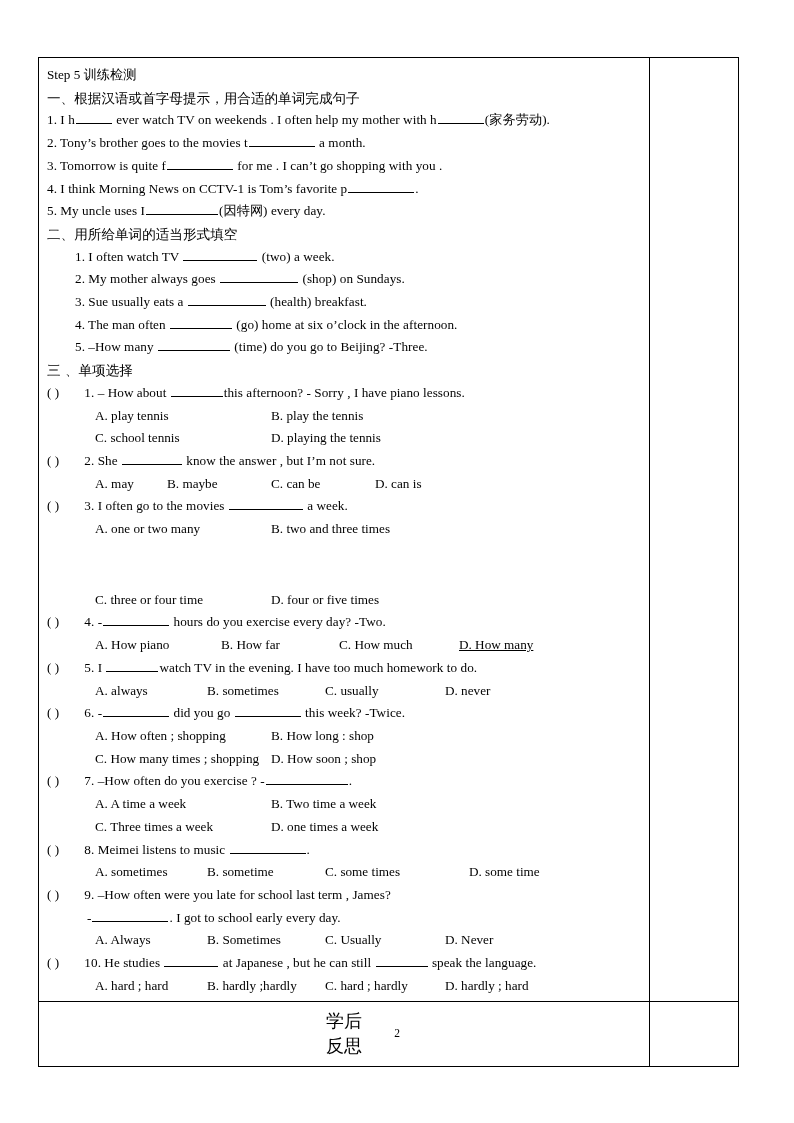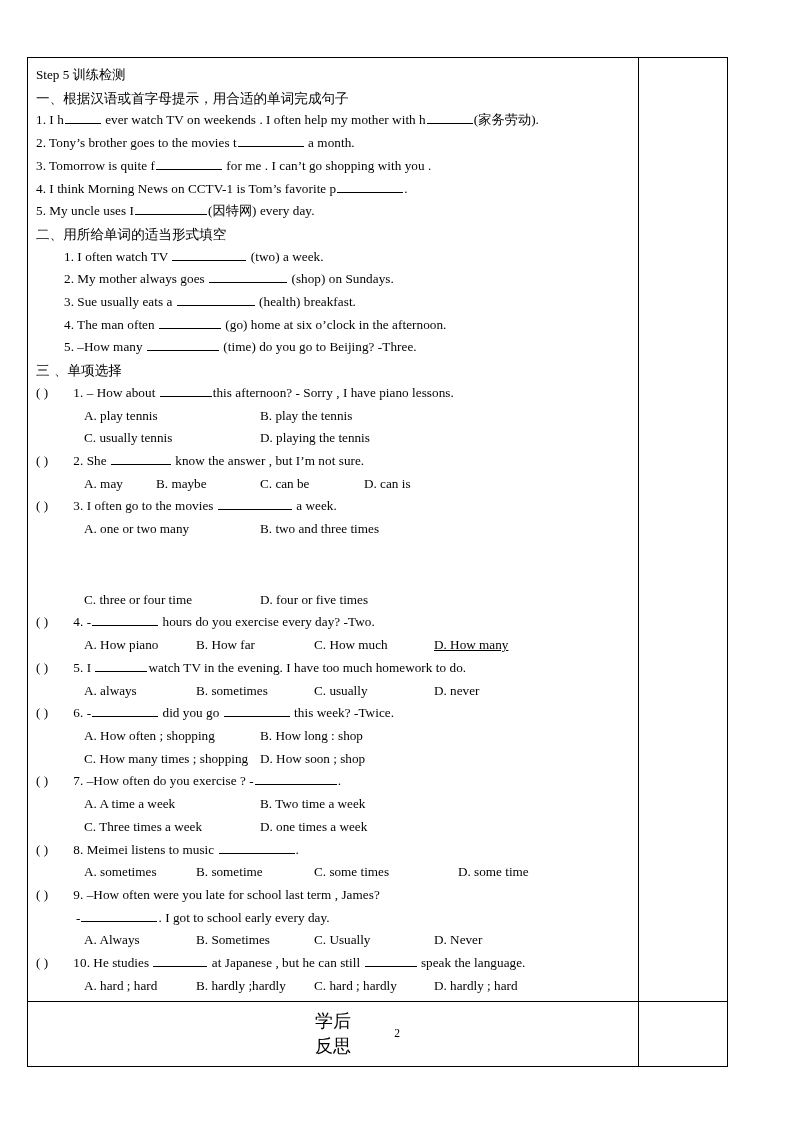--- a/index.html
+++ b/index.html
@@ -19,21 +19,21 @@
   .page {
     position: absolute;
     left: 0; top: 0;
     width: 794px;
     height: 1123px;
   }
 
   
   .worksheet-table {
     position: absolute;
-    left: 27px;
+    left: 38px;
     top: 57px;
     width: 698px;
     border-collapse: collapse;
     table-layout: fixed;
   }
   .worksheet-table td {
     border: 1px solid #000000;
     vertical-align: top;
     padding: 0;
   }
@@ -138,28 +138,28 @@
               <div class="line">5. My uncle uses I<span class="blank" style="width: 72px;"></span>(因特网) every day.</div>
               <div class="sec-head">二、用所给单词的适当形式填空</div>
               <div class="line indent-1">1. I often watch TV <span class="blank" style="width: 74px;"></span> (two) a week.</div>
               <div class="line indent-1">2. My mother always goes <span class="blank" style="width: 78px;"></span> (shop) on Sundays.</div>
               <div class="line indent-1">3. Sue usually eats a <span class="blank" style="width: 78px;"></span> (health) breakfast.</div>
               <div class="line indent-1">4. The man often <span class="blank" style="width: 62px;"></span> (go) home at six o’clock in the afternoon.</div>
               <div class="line indent-1">5. –How many <span class="blank" style="width: 72px;"></span> (time) do you go to Beijing?        -Three.</div>
               <div class="sec-head">三 、单项选择</div>
               <div class="line"><span class="q-mark">(     )</span> 1. – How about <span class="blank" style="width: 52px;"></span>this afternoon?    - Sorry , I have piano lessons.</div>
               <div class="opts indent-opt2"><span class="opt" style="width: 176px;">A. play tennis</span><span class="opt" style="width: auto;">B. play the tennis</span></div>
-              <div class="opts indent-opt2"><span class="opt" style="width: 176px;">C. usually tennis</span><span class="opt" style="width: auto;">D. playing the tennis</span></div>
+              <div class="opts indent-opt2"><span class="opt" style="width: 176px;">C. school tennis</span><span class="opt" style="width: auto;">D. playing the tennis</span></div>
               <div class="line"><span class="q-mark">(     )</span> 2. She <span class="blank" style="width: 60px;"></span> know the answer , but I’m not sure.</div>
               <div class="opts indent-opt2"><span class="opt" style="width: 72px;">A. may</span><span class="opt" style="width: 104px;">B. maybe</span><span class="opt" style="width: 104px;">C. can be</span><span class="opt" style="width: auto;">D. can is</span></div>
               <div class="line"><span class="q-mark">(     )</span> 3. I often go to the movies <span class="blank" style="width: 74px;"></span> a week.</div>
               <div class="opts indent-opt2"><span class="opt" style="width: 176px;">A. one or two many</span><span class="opt" style="width: auto;">B. two and three times</span></div>
               <div class="opts indent-opt2"><span class="opt" style="width: 176px; margin-top: 48px;">C. three or four time</span><span class="opt" style="width: auto;">D. four or five times</span></div>
               <div class="line"><span class="q-mark">(     )</span> 4. -<span class="blank" style="width: 66px;"></span> hours do you exercise every day?            -Two.</div>
-              <div class="opts indent-opt2"><span class="opt" style="width: 112px;">A. How piano</span><span class="opt" style="width: 118px;">B. How far</span><span class="opt" style="width: 120px;">C. How much</span><span class="opt" style="width: auto; text-decoration: underline;">D. How many</span></div>
+              <div class="opts indent-opt2"><span class="opt" style="width: 112px;">A. How piano</span><span class="opt" style="width: 118px; margin-left: 14px;">B. How far</span><span class="opt" style="width: 120px;">C. How much</span><span class="opt" style="width: auto; text-decoration: underline;">D. How many</span></div>
               <div class="line"><span class="q-mark">(     )</span> 5. I <span class="blank" style="width: 52px;"></span>watch TV in the evening. I have too much homework to do.</div>
               <div class="opts indent-opt2"><span class="opt" style="width: 112px;">A. always</span><span class="opt" style="width: 118px;">B. sometimes</span><span class="opt" style="width: 120px;">C. usually</span><span class="opt" style="width: auto;">D. never</span></div>
               <div class="line"><span class="q-mark">(     )</span> 6. -<span class="blank" style="width: 66px;"></span> did you go <span class="blank" style="width: 66px;"></span> this week?        -Twice.</div>
               <div class="opts indent-opt2"><span class="opt" style="width: 176px;">A. How often ; shopping</span><span class="opt" style="width: auto;">B. How long : shop</span></div>
               <div class="opts indent-opt2"><span class="opt" style="width: 176px;">C. How many times ; shopping</span><span class="opt" style="width: auto;">D. How soon ; shop</span></div>
               <div class="line"><span class="q-mark">(     )</span> 7. –How often do you exercise ?       -<span class="blank" style="width: 82px;"></span>.</div>
               <div class="opts indent-opt2"><span class="opt" style="width: 176px;">A. A time a week</span><span class="opt" style="width: auto;">B. Two time a week</span></div>
               <div class="opts indent-opt2"><span class="opt" style="width: 176px;">C. Three times a week</span><span class="opt" style="width: auto;">D. one times a week</span></div>
               <div class="line"><span class="q-mark">(     )</span> 8. Meimei listens to music <span class="blank" style="width: 76px;"></span>.</div>
               <div class="opts indent-opt2"><span class="opt" style="width: 112px;">A. sometimes</span><span class="opt" style="width: 118px;">B. sometime</span><span class="opt" style="width: 120px;">C. some times</span><span class="opt" style="width: auto; margin-left: 24px;">D. some time</span></div>

